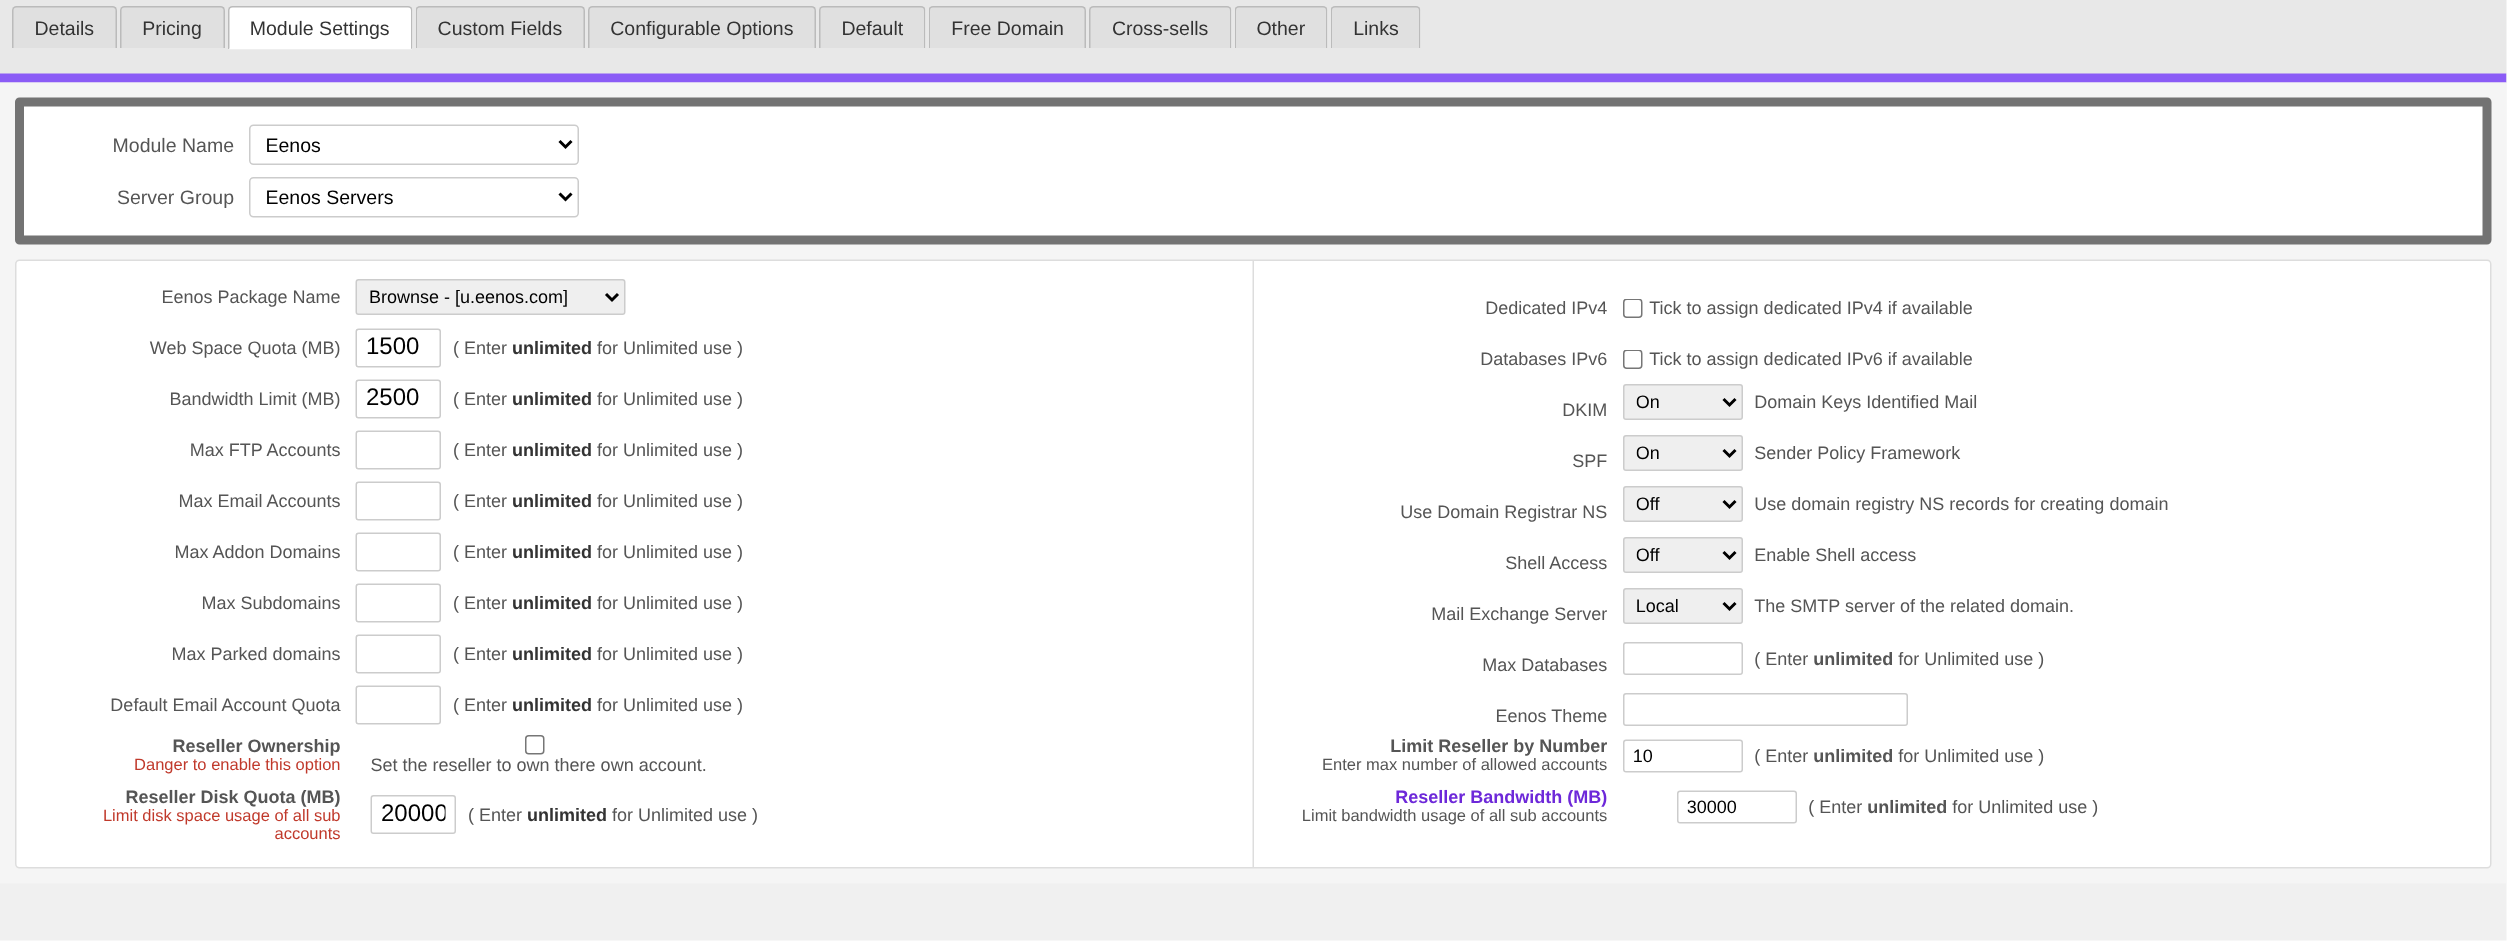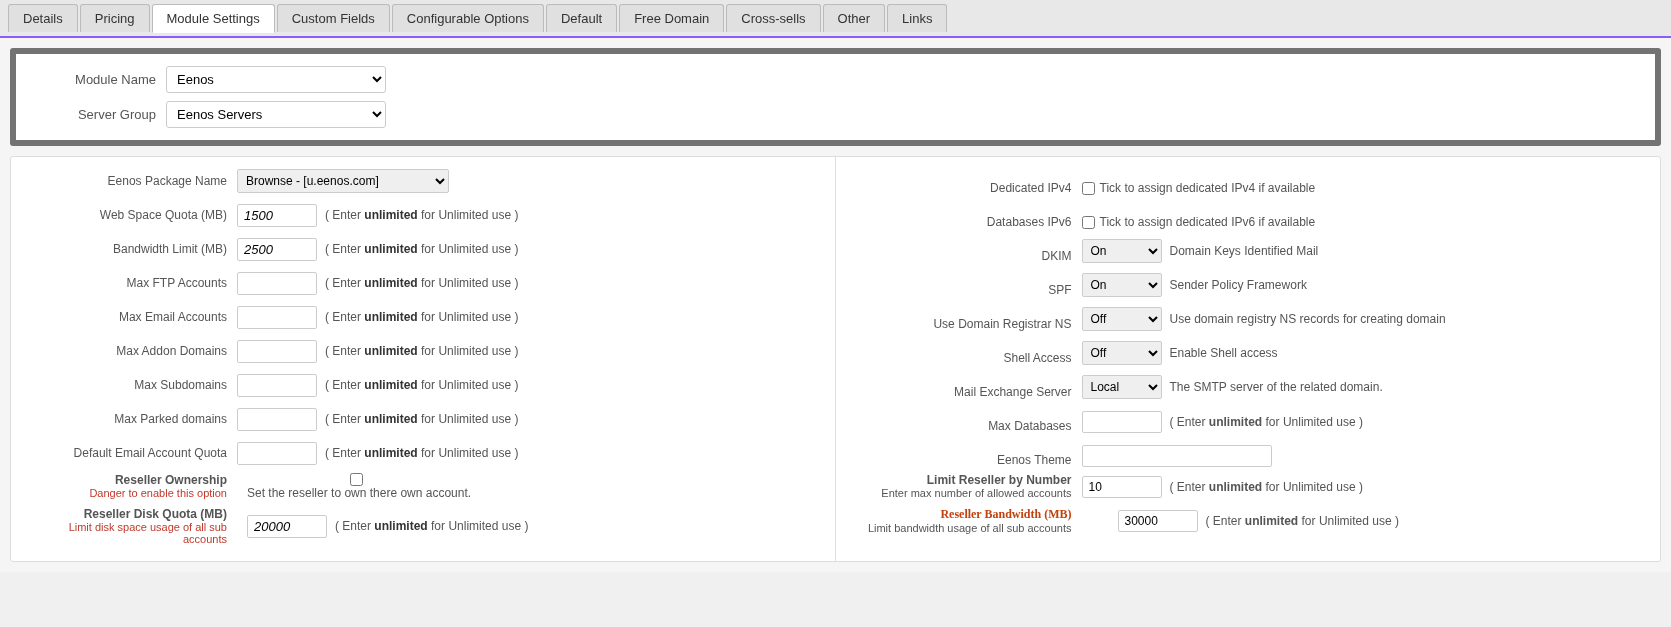--- a/index.html
+++ b/index.html
@@ -1,22 +1,22 @@
 <!DOCTYPE html>
 <html><head>
   <meta charset="utf-8">
   <style>
     * { box-sizing: border-box; margin: 0; padding: 0; }
     body { font-family: Arial, sans-serif; font-size: 13px; background: #f0f0f0; color: #333; }
 
     .tabs-bar {
       display: flex;
       background: #e8e8e8;
-      border-bottom: 2px solid #8b5cf6;
-      padding: 4px 8px 4px 8px;
+      border-bottom: 6px solid #8b5cf6;
+      padding: 4px 8px 17px 8px;
       gap: 2px;
     }
     .tab {
       padding: 6px 14px;
       background: #e0e0e0;
       border: 1px solid #bbb;
       border-bottom: none;
       cursor: pointer;
       border-radius: 3px 3px 0 0;
       font-size: 13px;
@@ -87,26 +87,25 @@
     }
     .field-label {
       width: 210px;
       text-align: right;
       padding-right: 10px;
       font-size: 12px;
       color: #555;
       flex-shrink: 0;
     }
     .field-input {
-      width: 80px;
+      width: 57px;
       padding: 3px 6px;
       border: 1px solid #ccc;
       border-radius: 2px;
-      font-size: 13px;
-      font-style: italic;
+      font-size: 16px;
     }
     .field-hint {
       margin-left: 8px;
       font-size: 12px;
       color: #555;
     }
     .field-hint b { color: #333; }
 
     
     .right-field-row {
@@ -183,21 +182,21 @@
       </select>
     </div>
   </div>
 
   <div class="settings-grid">
 
     <div class="left-panel">
 
       <div class="field-row">
         <div class="field-label">Eenos Package Name</div>
-        <select style="width:212px; padding:3px 4px; border:1px solid #ccc; border-radius:2px; font-size:12px;">
+        <select style="width:180px; padding:3px 4px; border:1px solid #ccc; border-radius:2px; font-size:12px;">
           <option>Brownse - [u.eenos.com]</option>
         </select>
       </div>
 
       <div class="field-row">
         <div class="field-label">Web Space Quota (MB)</div>
         <input type="text" class="field-input" value="1500" style="">
         <span class="field-hint">( Enter <b>unlimited</b> for Unlimited use )</span>
       </div>
 
@@ -363,21 +362,21 @@
           <span style="font-size:11px; color:#555;">Enter max number of allowed accounts</span>
         </div>
         <div class="right-control" style="align-self:center; margin-left:0;">
           <input type="text" value="10" style="width: 80px; padding: 3px 6px; border: 1px solid rgb(204, 204, 204); border-radius: 2px; font-size: 12px;">
           <span class="right-hint">( Enter <b>unlimited</b> for Unlimited use )</span>
         </div>
       </div>
 
       <div class="right-field-row" style="align-items: flex-start;">
         <div class="right-label" style="display:flex; flex-direction:column; align-items:flex-end;">
-          <span style="font-weight:bold; font-size:12px; color:#c2410c;font-family:Liberation Serif, serif;">Reseller Bandwidth (MB)</span>
+          <span style="font-weight:bold; font-size:12px; color:#6d28d9;">Reseller Bandwidth (MB)</span>
           <span style="font-size:11px; color:#555;">Limit bandwidth usage of all sub accounts</span>
         </div>
         <div class="right-control" style="align-self:center; margin-left:0;">
           <input type="text" value="30000" style="width: 80px; padding: 3px 6px; border: 1px solid rgb(204, 204, 204); border-radius: 2px; font-size: 12px; margin-left: 36px;">
           <span class="right-hint">( Enter <b>unlimited</b> for Unlimited use )</span>
         </div>
       </div>
 
     </div>
   </div>

